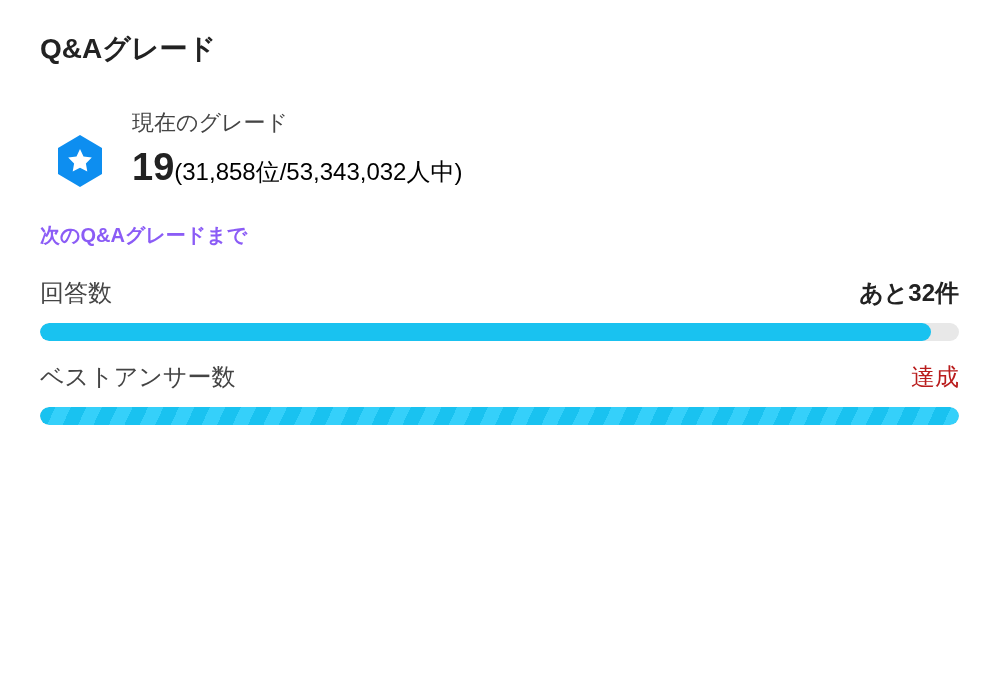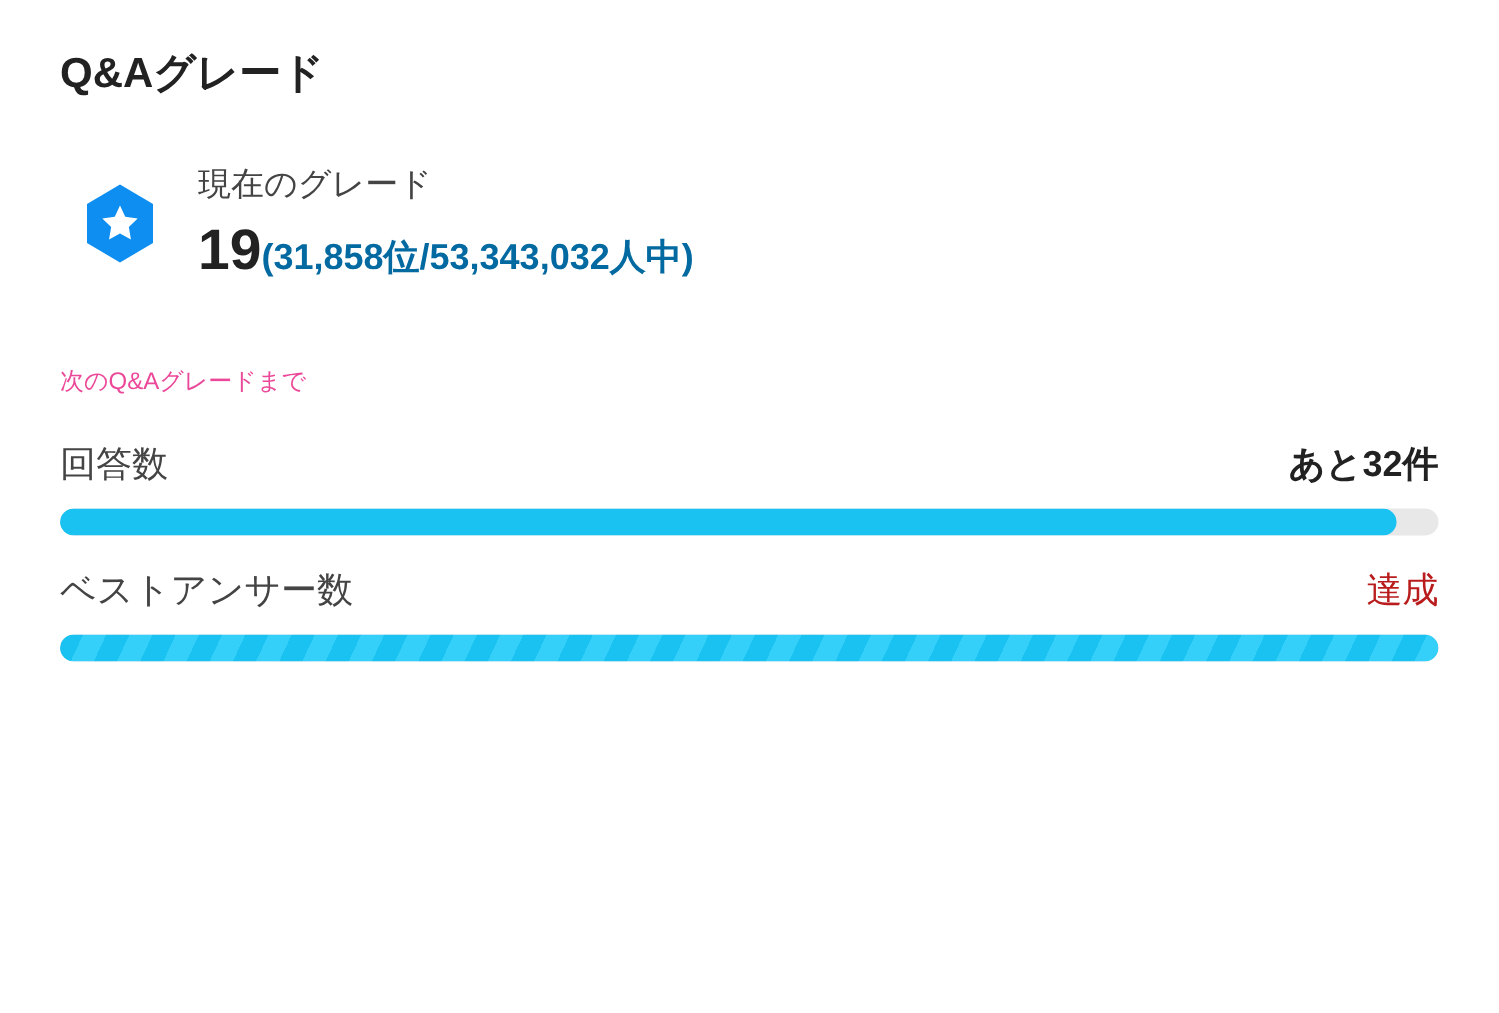--- a/index.html
+++ b/index.html
@@ -12,23 +12,23 @@
       color: #222;
     }
     .section-title {
       font-size: 28px;
       font-weight: 700;
       color: #222;
       margin-bottom: 40px;
     }
     .grade-row {
       display: flex;
-      align-items: center;
+      align-items: flex-end;
       gap: 24px;
-      margin-bottom: 55px;
+      margin-bottom: 33px;
     }
     .badge {
       width: 56px;
       height: 56px;
       display: flex;
       align-items: center;
       justify-content: center;
       margin-left: 12px;
     }
     .grade-info {
@@ -46,27 +46,27 @@
       align-items: baseline;
       gap: 0;
     }
     .grade-value {
       font-size: 38px;
       font-weight: 700;
       color: #222;
     }
     .grade-rank {
       font-size: 24px;
-      color: #0369a1;
-      font-weight: 700;
+      color: #000000;
+      font-weight: 400;
     }
     .next-grade-title {
-      font-size: 16px;
-      font-weight: 400;
-      color: #ec4899;
+      font-size: 20px;
+      font-weight: 700;
+      color: #8b5cf6;
       margin-bottom: 28px;
     }
     .progress-item {
       margin-bottom: 20px;
     }
     .progress-header {
       display: flex;
       justify-content: space-between;
       align-items: flex-end;
       margin-bottom: 14px;

